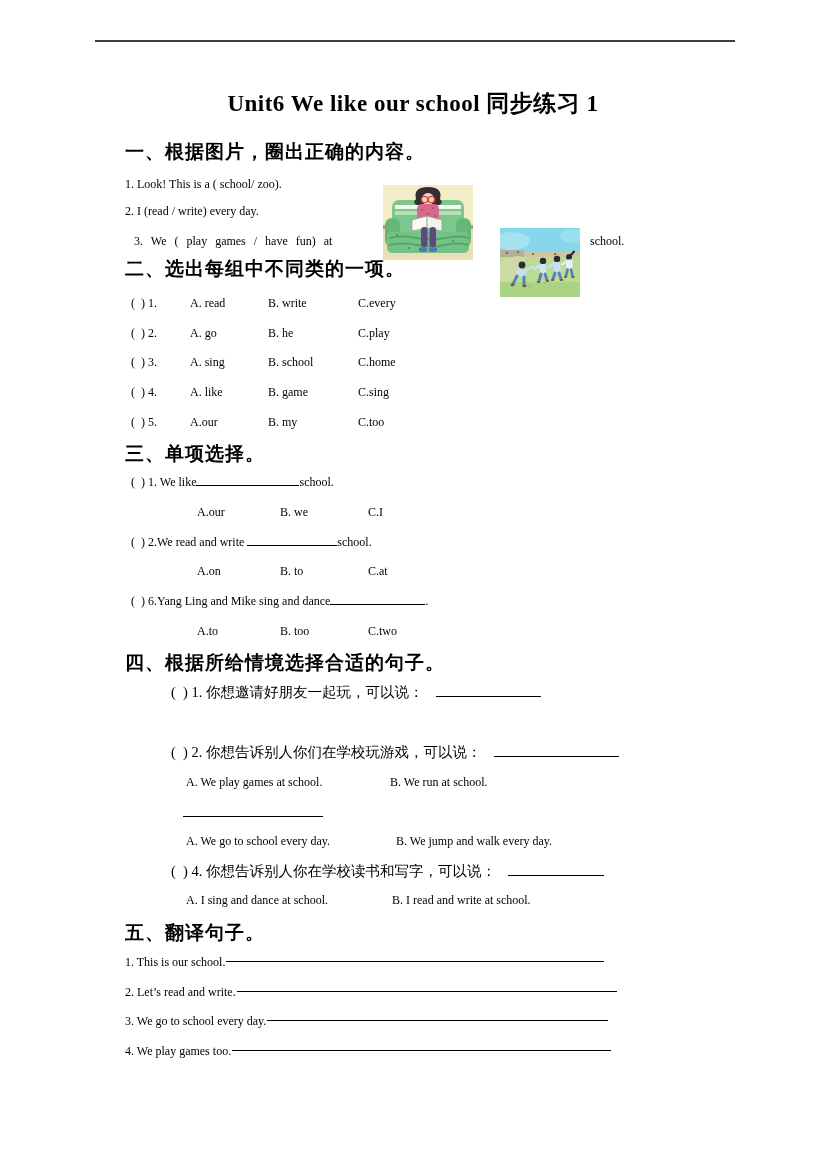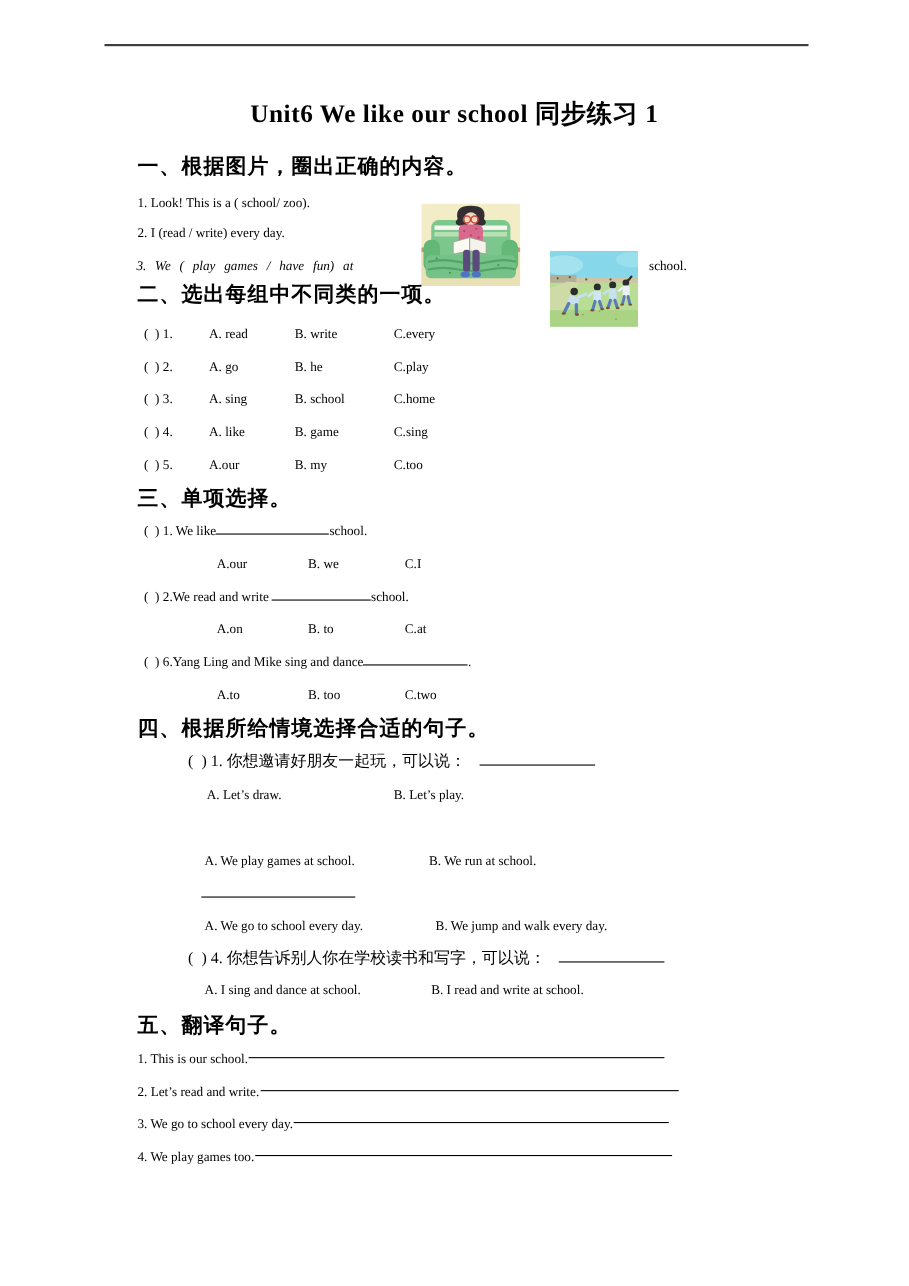--- a/index.html
+++ b/index.html
@@ -38,21 +38,21 @@
 
 <div class="page">
 
   <div class="abs top-rule"></div>
 
   <div class="abs page-title t" style="top:90px;">Unit6 We like our school 同步练习 1</div>
 
   <div class="abs heading t" style="top:141px;left:125px;">一、根据图片，圈出正确的内容。</div>
   <div class="abs body-text t" style="top:174px;left:125px;">1. Look! This is a ( school/ zoo).</div>
   <div class="abs body-text t" style="top:201px;left:125px;">2. I (read / write) every day.</div>
-  <div class="abs body-text t spread" style="top:231px;left:124px;font-style:italic;">3. We ( play games / have fun) at</div>
+  <div class="abs body-text t spread" style="top:231px;left:134px;">3. We ( play games / have fun) at</div>
   <div class="abs body-text t" style="top:231px;left:590px;">school.</div>
 
   <div class="abs illu" style="top:185px;left:383px;">
     <svg width="90" height="75" viewBox="0 0 90 75">
       <rect width="90" height="75" fill="#f2edc6"></rect>
       <rect y="43" width="90" height="32" fill="#e9e0b6"></rect>
       <rect y="40" width="90" height="4" fill="#b79b72"></rect>
       <rect x="9" y="15" width="72" height="34" rx="7" fill="#7cc78e"></rect>
       <rect x="12" y="20" width="66" height="4" fill="#f6f6ee"></rect>
       <rect x="12" y="26" width="66" height="4" fill="#b9e0b4"></rect>
@@ -192,25 +192,24 @@
 
   <div class="abs row" style="top:621px;">
     <span class="abs body-text t" style="left:197px;">A.to</span>
     <span class="abs body-text t" style="left:280px;">B. too</span>
     <span class="abs body-text t" style="left:368px;">C.two</span>
   </div>
 
   <div class="abs cn-text" style="top:682px;left:127px;">
     <span class="t">(  ) 1. 你想邀请好朋友一起玩，可以说：</span><span class="blank gap" style="width:105px;"></span>
   </div>
-  <div class="abs row" style="top:712px;">
-    <span class="abs body-text t" style="left:188px;">A. Let’s draw.</span>
-    <span class="abs body-text t" style="left:358px;">B. Let’s play.</span>
-  </div>
-
+
+  <div class="abs cn-text" style="top:742px;left:127px;">
+    <span class="t">(  ) 2. 你想告诉别人你们在学校玩游戏，可以说：</span><span class="blank gap" style="width:125px;"></span>
+  </div>
   <div class="abs row" style="top:772px;">
     <span class="abs body-text t" style="left:186px;">A. We play games at school.</span>
     <span class="abs body-text t" style="left:390px;">B. We run at school.</span>
   </div>
 
   <div class="abs cn-text" style="top:802px;left:127px;">
     <span class="blank gap" style="width:140px;"></span>
   </div>
   <div class="abs row" style="top:831px;">
     <span class="abs body-text t" style="left:186px;">A. We go to school every day.</span>

